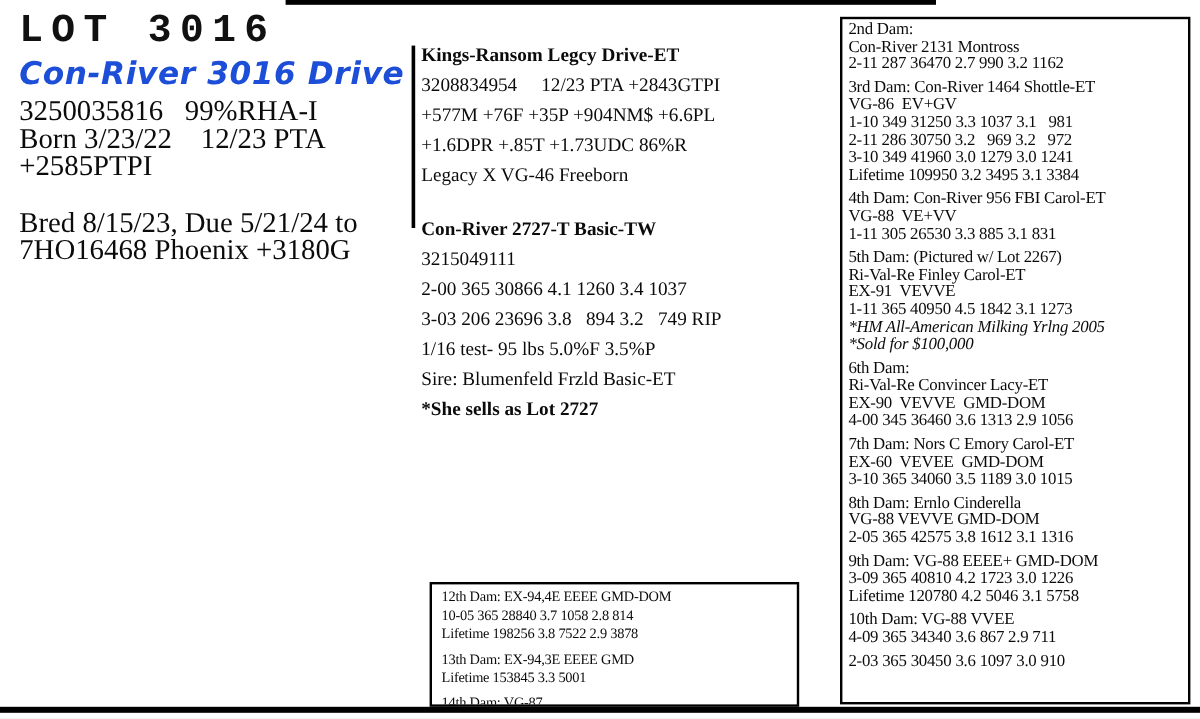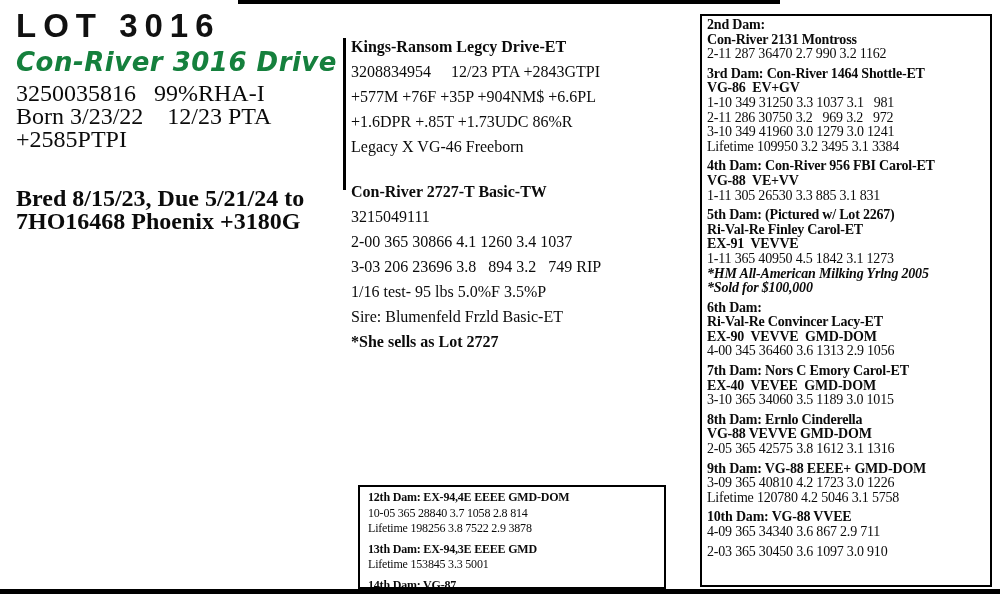--- a/index.html
+++ b/index.html
@@ -4,45 +4,45 @@
 <style>
   html,body{margin:0;padding:0;background:#e8e8e8;}
   .page{
     position:relative;width:1000px;height:599px;background:#ffffff;
     overflow:hidden;font-family:"Liberation Serif", serif;color:#0b0b0b;
   }
   .rule{position:absolute;background:#000;}
   
   .left-col{position:absolute;left:16px;top:6px;width:325px;}
   .lot-title{
-    font-family:Liberation Sans, sans-serif;font-size:33px;font-weight:700;
+    font-family:Liberation Mono, monospace;font-size:33px;font-weight:700;
     letter-spacing:7px;line-height:40px;margin:0;color:#111;
   }
   .animal-name{
     font-family:"DejaVu Sans", sans-serif;font-style:italic;font-size:26px;
-    font-weight:700;letter-spacing:0.5px;line-height:33px;margin:0 0 3px 0;color:#15803d;
+    font-weight:700;letter-spacing:0.5px;line-height:33px;margin:0 0 3px 0;color:#1d4ed8;
   }
   .id-line{font-size:24px;line-height:23px;white-space:pre-wrap;}
-  .bred-block{margin-top:36px;font-weight:bold;}
+  .bred-block{margin-top:24px;font-weight:normal;}
   .bred-block .id-line{line-height:23px;}
   
   .sire-block{position:absolute;left:351px;top:34px;width:345px;}
   .dam-block{position:absolute;left:351px;top:179px;width:345px;}
   .ped-line{font-size:16px;line-height:25px;white-space:pre-wrap;}
   .ped-title{font-weight:bold;}
   .ped-rule{position:absolute;left:343px;top:38px;width:3px;height:152px;background:#000;}
   
   .maternal-box{
     position:absolute;left:700px;top:14px;width:292px;height:573px;
     border:2px solid #000;box-sizing:border-box;padding:2px 5px;
     overflow:hidden;
   }
   .maternal-box .rec-line{font-size:14px;line-height:14.6px;letter-spacing:-0.2px;white-space:pre-wrap;}
   .dam-section{margin-bottom:5px;}
-  .rec-line.b{font-weight:bold;}
+  .rec-line.b{font-weight:normal;}
   .rec-line.i{font-style:italic;}
   
   .extended-box{
     position:absolute;left:358px;top:485px;width:308px;height:104px;
     border:2px solid #000;box-sizing:border-box;padding:3px 8px;overflow:hidden;
   }
   .extended-box .rec-line{font-size:12px;line-height:15.5px;letter-spacing:-0.2px;white-space:pre-wrap;}
   .extended-box .dam-section{margin-bottom:5px;}
 </style>
 </head>
@@ -111,21 +111,21 @@
         <div class="rec-line b i">*Sold for $100,000</div>
       </div>
       <div class="dam-section">
         <div class="rec-line b">6th Dam:</div>
         <div class="rec-line b">Ri-Val-Re Convincer Lacy-ET</div>
         <div class="rec-line b">EX-90  VEVVE  GMD-DOM</div>
         <div class="rec-line">4-00 345 36460 3.6 1313 2.9 1056</div>
       </div>
       <div class="dam-section">
         <div class="rec-line b">7th Dam: Nors C Emory Carol-ET</div>
-        <div class="rec-line b">EX-40  VEVEE  GMD-DOM</div>
+        <div class="rec-line b">EX-60  VEVEE  GMD-DOM</div>
         <div class="rec-line">3-10 365 34060 3.5 1189 3.0 1015</div>
       </div>
       <div class="dam-section">
         <div class="rec-line b">8th Dam: Ernlo Cinderella</div>
         <div class="rec-line b">VG-88 VEVVE GMD-DOM</div>
         <div class="rec-line">2-05 365 42575 3.8 1612 3.1 1316</div>
       </div>
       <div class="dam-section">
         <div class="rec-line b">9th Dam: VG-88 EEEE+ GMD-DOM</div>
         <div class="rec-line">3-09 365 40810 4.2 1723 3.0 1226</div>

